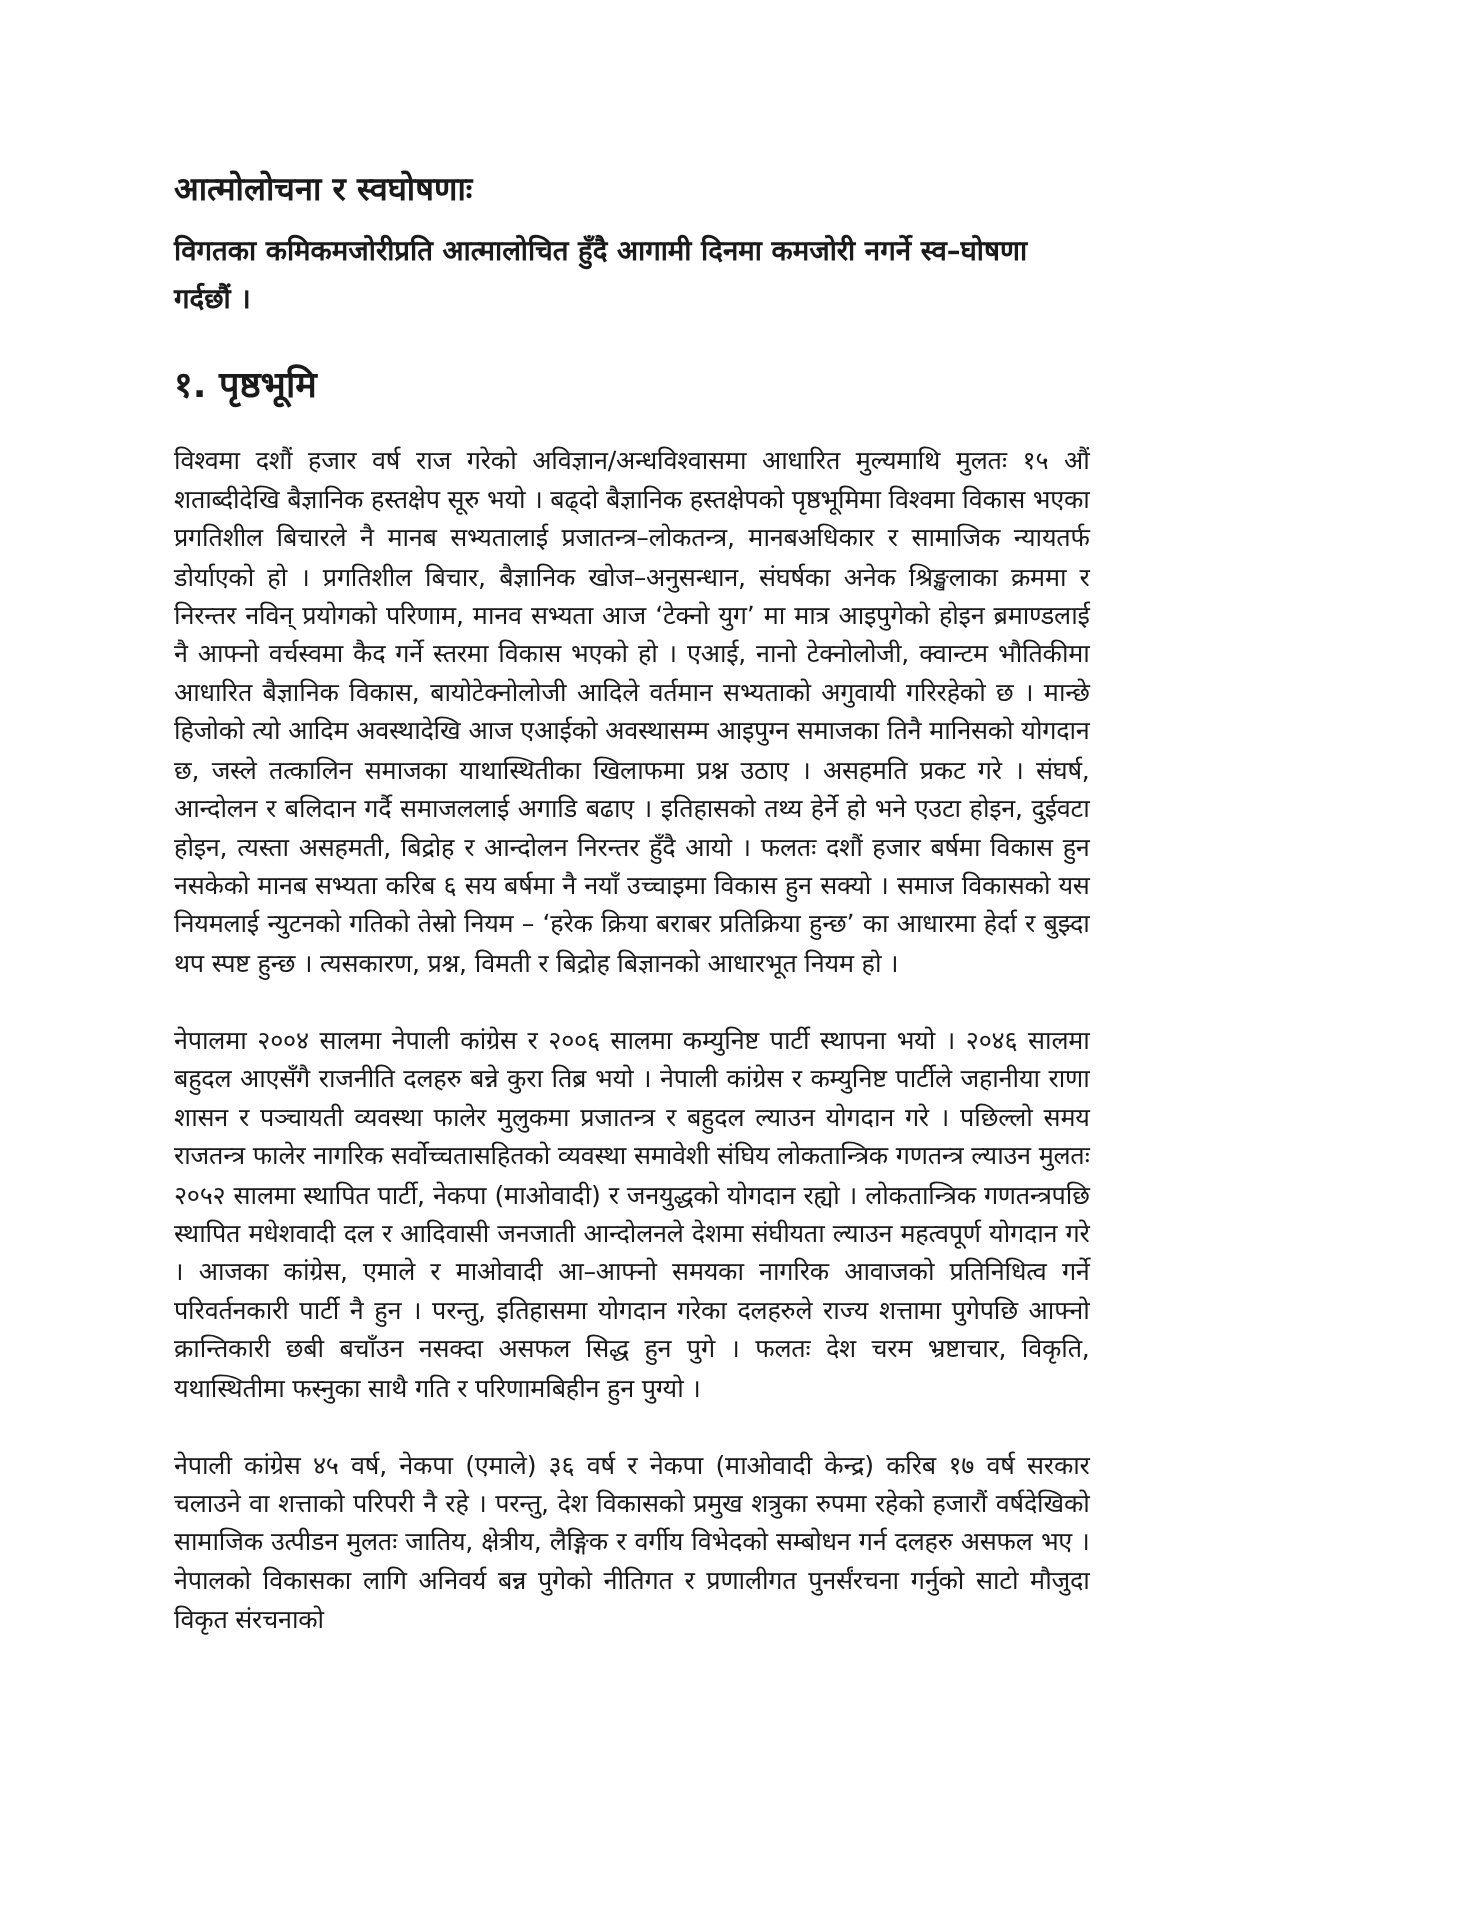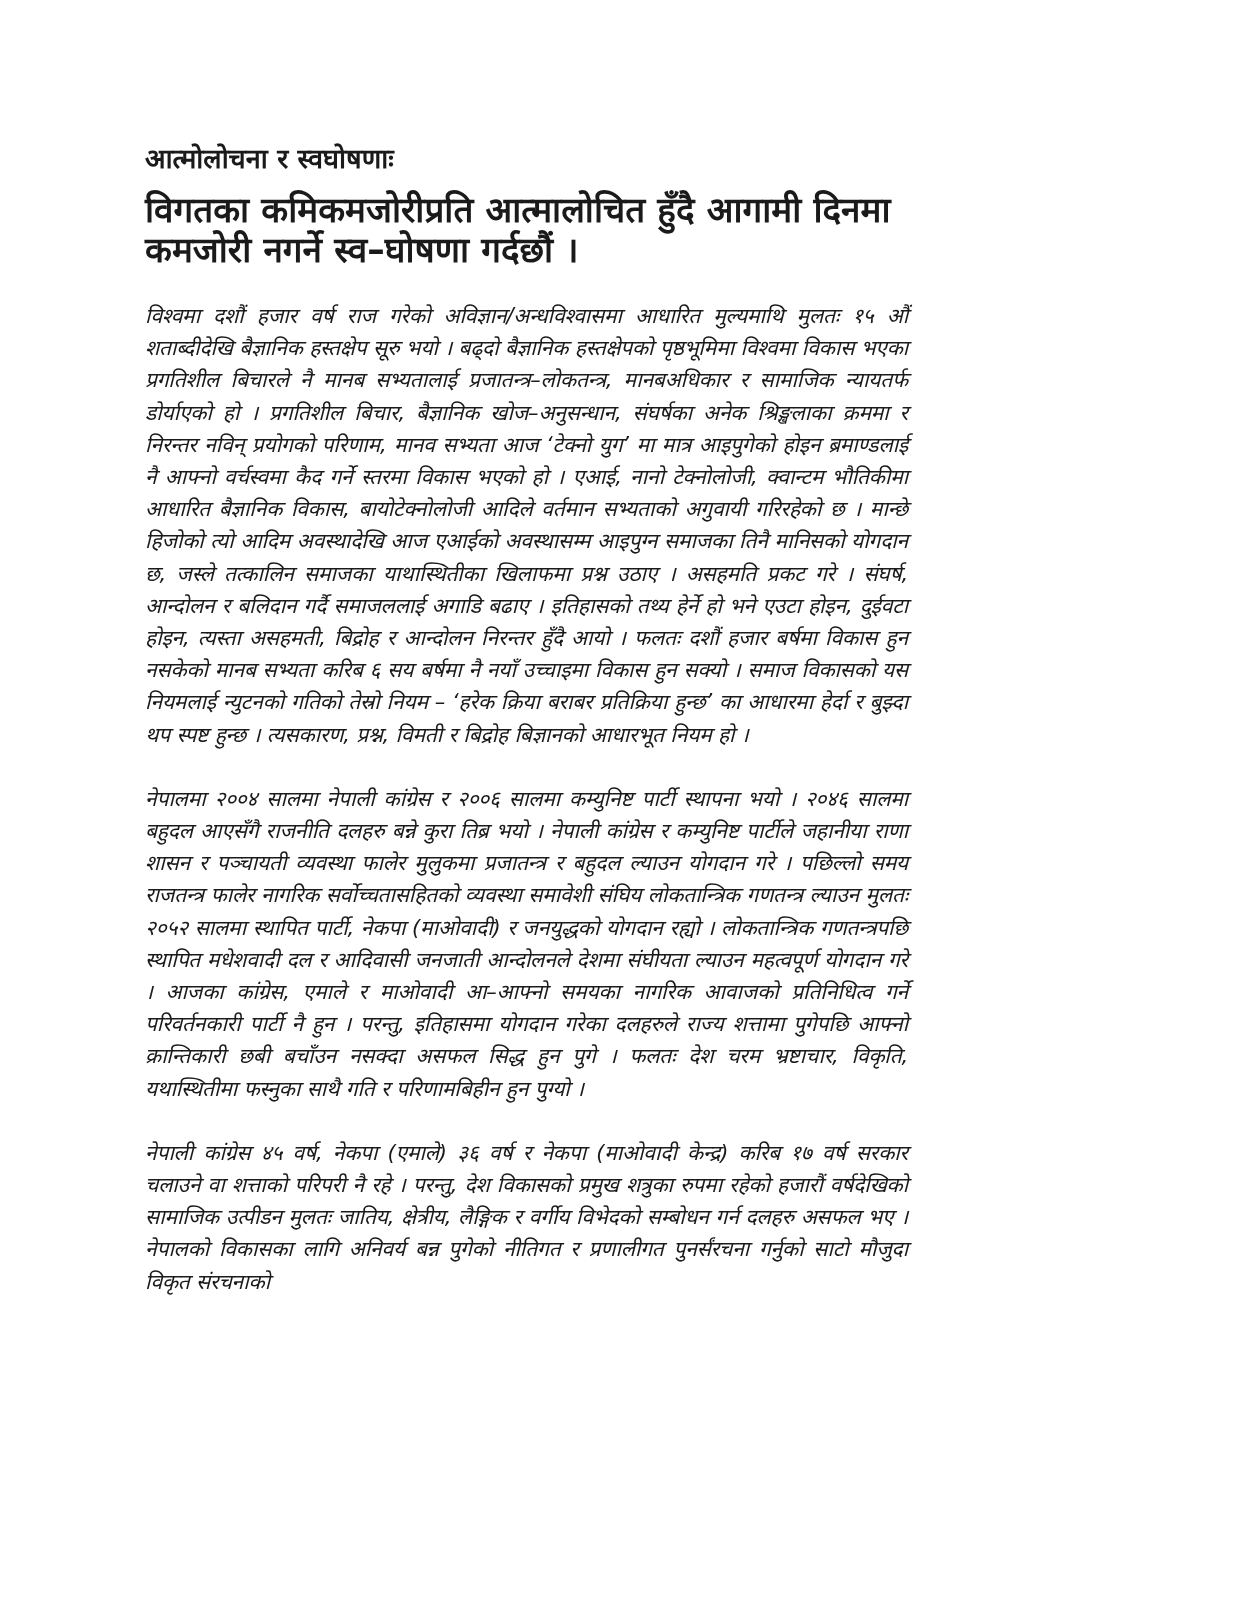--- a/index.html
+++ b/index.html
@@ -22,52 +22,52 @@
     padding: 140px 128px 0 145px;
   }
   .intro-title {
     font-weight: bold;
     font-size: 27px;
     line-height: 38px;
     margin: 0 0 12px 0;
   }
   .intro-subtitle {
     font-weight: bold;
-    font-size: 35px;
+    font-size: 23px;
     line-height: 40px;
     margin: 0 0 30px 0;
   }
   .section-heading {
     font-weight: bold;
     font-size: 30px;
     line-height: 44px;
     margin: 0 0 24px 0;
   }
   .section-heading.sub {
     font-size: 28px;
     margin-top: 38px;
     margin-bottom: 26px;
   }
   .para {
     font-size: 21px;
     line-height: 32.2px;
     text-align: justify;
     margin: 0 0 32px 0;
     letter-spacing: -0.2px;
-    font-style: italic;
   }
 </style>
 </head>
 <body>
 
 <div class="page">
   <h1 class="intro-title">आत्मोलोचना र स्वघोषणाः</h1>
   <h2 class="intro-subtitle">विगतका कमिकमजोरीप्रति आत्मालोचित हुँदै आगामी दिनमा कमजोरी नगर्ने स्व–घोषणा गर्दछौं ।</h2>
 
   <section>
+    <h2 class="section-heading">१. पृष्ठभूमि</h2>
     <p class="para">विश्वमा दशौं हजार वर्ष राज गरेको अविज्ञान/अन्धविश्वासमा आधारित मुल्यमाथि मुलतः १५ औं शताब्दीदेखि बैज्ञानिक हस्तक्षेप सूरु भयो । बढ्दो बैज्ञानिक हस्तक्षेपको पृष्ठभूमिमा विश्वमा विकास भएका प्रगतिशील बिचारले नै मानब सभ्यतालाई प्रजातन्त्र–लोकतन्त्र, मानबअधिकार र सामाजिक न्यायतर्फ डोर्याएको हो । प्रगतिशील बिचार, बैज्ञानिक खोज–अनुसन्धान, संघर्षका अनेक श्रिङ्खलाका क्रममा र निरन्तर नविन् प्रयोगको परिणाम, मानव सभ्यता आज ‘टेक्नो युग’ मा मात्र आइपुगेको होइन ब्रमाण्डलाई नै आफ्नो वर्चस्वमा कैद गर्ने स्तरमा विकास भएको हो । एआई, नानो टेक्नोलोजी, क्वान्टम भौतिकीमा आधारित बैज्ञानिक विकास, बायोटेक्नोलोजी आदिले वर्तमान सभ्यताको अगुवायी गरिरहेको छ । मान्छे हिजोको त्यो आदिम अवस्थादेखि आज एआईको अवस्थासम्म आइपुग्न समाजका तिनै मानिसको योगदान छ, जस्ले तत्कालिन समाजका याथास्थितीका खिलाफमा प्रश्न उठाए । असहमति प्रकट गरे । संघर्ष, आन्दोलन र बलिदान गर्दै समाजललाई अगाडि बढाए । इतिहासको तथ्य हेर्ने हो भने एउटा होइन, दुईवटा होइन, त्यस्ता असहमती, बिद्रोह र आन्दोलन निरन्तर हुँदै आयो । फलतः दशौं हजार बर्षमा विकास हुन नसकेको मानब सभ्यता करिब ६ सय बर्षमा नै नयाँ उच्चाइमा विकास हुन सक्यो । समाज विकासको यस नियमलाई न्युटनको गतिको तेस्रो नियम – ‘हरेक क्रिया बराबर प्रतिक्रिया हुन्छ’ का आधारमा हेर्दा र बुझ्दा थप स्पष्ट हुन्छ । त्यसकारण, प्रश्न, विमती र बिद्रोह बिज्ञानको आधारभूत नियम हो ।</p>
   </section>
 
   <section>
     <p class="para">नेपालमा २००४ सालमा नेपाली कांग्रेस र २००६ सालमा कम्युनिष्ट पार्टी स्थापना भयो । २०४६ सालमा बहुदल आएसँगै राजनीति दलहरु बन्ने कुरा तिब्र भयो । नेपाली कांग्रेस र कम्युनिष्ट पार्टीले जहानीया राणा शासन र पञ्चायती व्यवस्था फालेर मुलुकमा प्रजातन्त्र र बहुदल ल्याउन योगदान गरे । पछिल्लो समय राजतन्त्र फालेर नागरिक सर्वोच्चतासहितको व्यवस्था समावेशी संघिय लोकतान्त्रिक गणतन्त्र ल्याउन मुलतः २०५२ सालमा स्थापित पार्टी, नेकपा (माओवादी) र जनयुद्धको योगदान रह्यो । लोकतान्त्रिक गणतन्त्रपछि स्थापित मधेशवादी दल र आदिवासी जनजाती आन्दोलनले देशमा संघीयता ल्याउन महत्वपूर्ण योगदान गरे । आजका कांग्रेस, एमाले र माओवादी आ–आफ्नो समयका नागरिक आवाजको प्रतिनिधित्व गर्ने परिवर्तनकारी पार्टी नै हुन । परन्तु, इतिहासमा योगदान गरेका दलहरुले राज्य शत्तामा पुगेपछि आफ्नो क्रान्तिकारी छबी बचाँउन नसक्दा असफल सिद्ध हुन पुगे । फलतः देश चरम भ्रष्टाचार, विकृति, यथास्थितीमा फस्नुका साथै गति र परिणामबिहीन हुन पुग्यो ।</p>
     <p class="para">नेपाली कांग्रेस ४५ वर्ष, नेकपा (एमाले) ३६ वर्ष र नेकपा (माओवादी केन्द्र) करिब १७ वर्ष सरकार चलाउने वा शत्ताको परिपरी नै रहे । परन्तु, देश विकासको प्रमुख शत्रुका रुपमा रहेको हजारौं वर्षदेखिको सामाजिक उत्पीडन मुलतः जातिय, क्षेत्रीय, लैङ्गिक र वर्गीय विभेदको सम्बोधन गर्न दलहरु असफल भए । नेपालको विकासका लागि अनिवर्य बन्न पुगेको नीतिगत र प्रणालीगत पुनर्संरचना गर्नुको साटो मौजुदा विकृत संरचनाको</p>
   </section>
 </div>
 
 </body></html>

